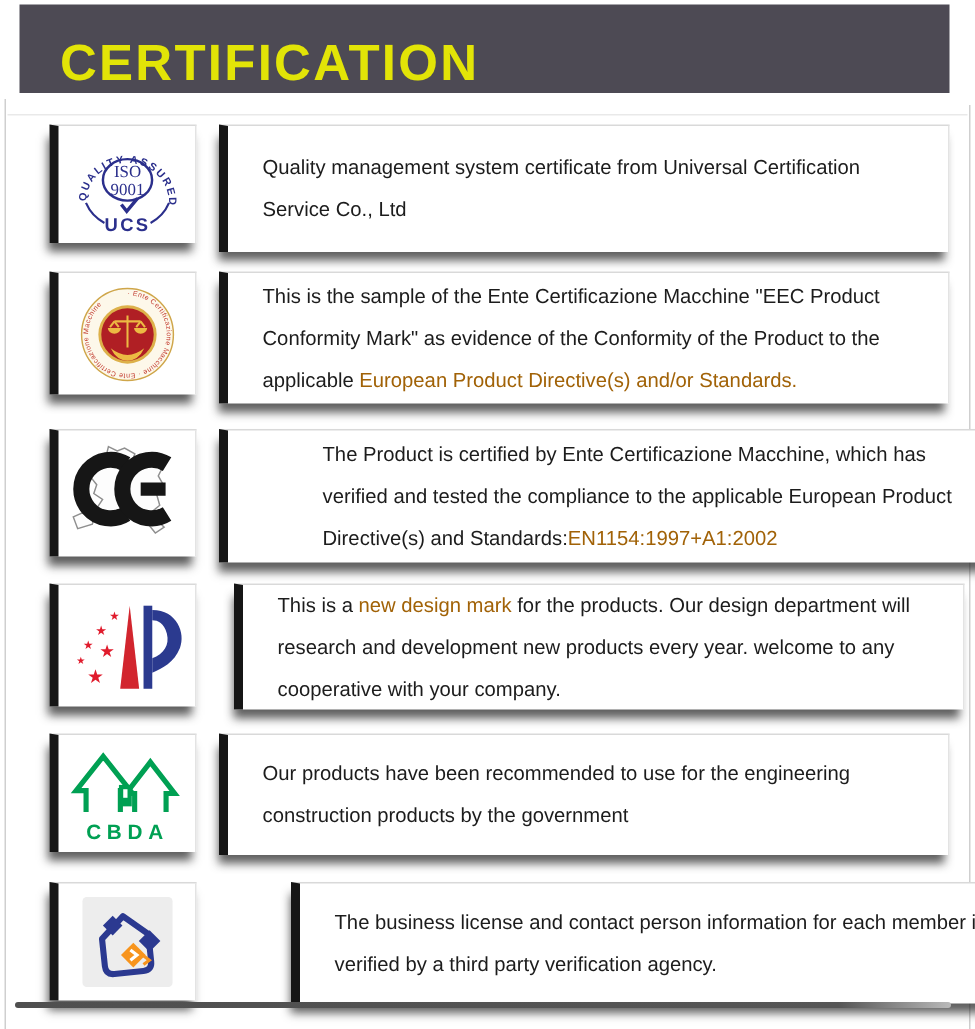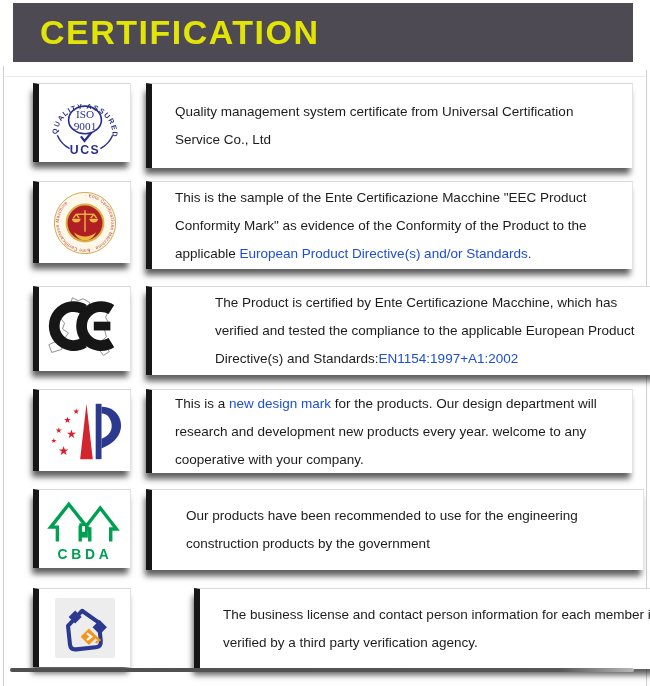--- a/index.html
+++ b/index.html
@@ -4,41 +4,41 @@
 <style>
   html,body{margin:0;padding:0;}
   body{
     width:650px;height:686px;position:relative;background:#ffffff;
     font-family:"Liberation Sans",sans-serif;overflow:hidden;
   }
   .frame-line-v{position:absolute;width:1px;background:#cfcfcf;}
   .frame-line-h{position:absolute;height:1px;background:#e9e9e9;}
   .banner{
     position:absolute;left:13px;top:3px;width:620px;height:59px;
-    background:#4d4a54;display:flex;align-items:center;
+    background:#4d4a54;display:flex;align-items:flex-end;
   }
   .banner-title{
     margin:0 0 0 27px;color:#e2e407;font-size:34px;font-weight:bold;
     letter-spacing:1.5px;font-family:"Liberation Sans",sans-serif;
   }
   .row{position:absolute;left:0;width:650px;}
   .sbox{
     position:absolute;background:#fff;
     border-left:6px solid #161616;
     border-top:1px solid #d9d9d9;
     border-right:1px solid #e3e3e3;
     box-shadow:-2px 7px 6px -1px rgba(25,25,25,0.70);
   }
   .icon-box{left:33px;width:91px;display:flex;align-items:center;justify-content:center;}
   .text-box{left:146px;width:480px;display:flex;align-items:center;}
   .text-box p{
     margin:0;padding:0 18px 0 23px;
     font-size:13.5px;line-height:28px;color:#1c1c1c;
   }
-  .text-box p .red{color:#1d4ed8;}
+  .text-box p .red{color:#a16207;}
   .bottom-rule{
     position:absolute;left:10px;top:668px;width:624px;height:4px;
     background:linear-gradient(to right,#4f4f4f 0%,#565656 88%,#b9b9b9 100%);
     border-radius:2px;
   }
   svg text{font-family:"Liberation Sans",sans-serif;}
   .serif{font-family:"Liberation Serif",serif;}
 </style>
 </head>
 <body>
@@ -128,38 +128,38 @@
         <text x="13" y="37" font-size="8">★</text>
         <text x="8" y="47" font-size="7">★</text>
         <text x="26" y="42" font-size="12">★</text>
         <text x="18" y="60" font-size="13">★</text>
       </g>
       <polygon points="41.5,7 48,64 35,64" fill="#d2252e"></polygon>
       <rect x="51" y="7" width="6" height="57" fill="#2b3a8f"></rect>
       <path d="M57,10 C74,10 80,26 76,36 C72,46 64,50 57,53 L57,43 C65,40 69,34 67,26 C65,19 61,17 57,17 Z" fill="#2b3a8f"></path>
     </svg>
   </div>
-  <div class="sbox text-box" style="height:83px;">
+  <div class="sbox text-box" style="height:83px;margin-left:10px;">
     <p><span>This is a </span><span class="red">new design mark</span><span> for the products. Our design department will research and development new products every year. welcome to any cooperative with your company.</span></p>
   </div>
 </div>
 
 <div class="row" style="top:489px;">
   <div class="sbox icon-box" style="height:78px;">
     <svg width="80" height="72" viewBox="0 0 84 74">
       <g stroke="#00a053" stroke-width="3.6" fill="none">
         <path d="M13,50 V35 H6 L25,11 L44,35 H37 V50"></path>
         <path d="M47,50 V37 H41 L58,15 L75,37 H69 V50"></path>
       </g>
       <rect x="36" y="31" width="9" height="15" fill="#00a053"></rect>
       <rect x="39" y="34" width="3" height="6" fill="#ffffff"></rect>
       <text x="42" y="69" font-size="14.5" font-weight="bold" fill="#00a053" letter-spacing="4" text-anchor="middle">CBDA</text>
     </svg>
   </div>
-  <div class="sbox text-box" style="height:80px;padding-left:11px;">
+  <div class="sbox text-box" style="height:80px;">
     <p><span>Our products have been recommended to use for the engineering construction products by the government</span></p>
   </div>
 </div>
 
 <div class="row" style="top:588px;">
   <div class="sbox icon-box" style="height:78px;">
     <svg width="62" height="62" viewBox="0 0 64 64">
       <rect x="1" y="1" width="62" height="62" rx="3" fill="#ededed"></rect>
       <g transform="rotate(-6 32 34)">
         <path d="M15,28 L31,14 L47,28 L47,47 Q47,53 41,53 L21,53 Q15,53 15,47 Z" fill="none" stroke="#2b3990" stroke-width="4.2" stroke-linejoin="round"></path>

